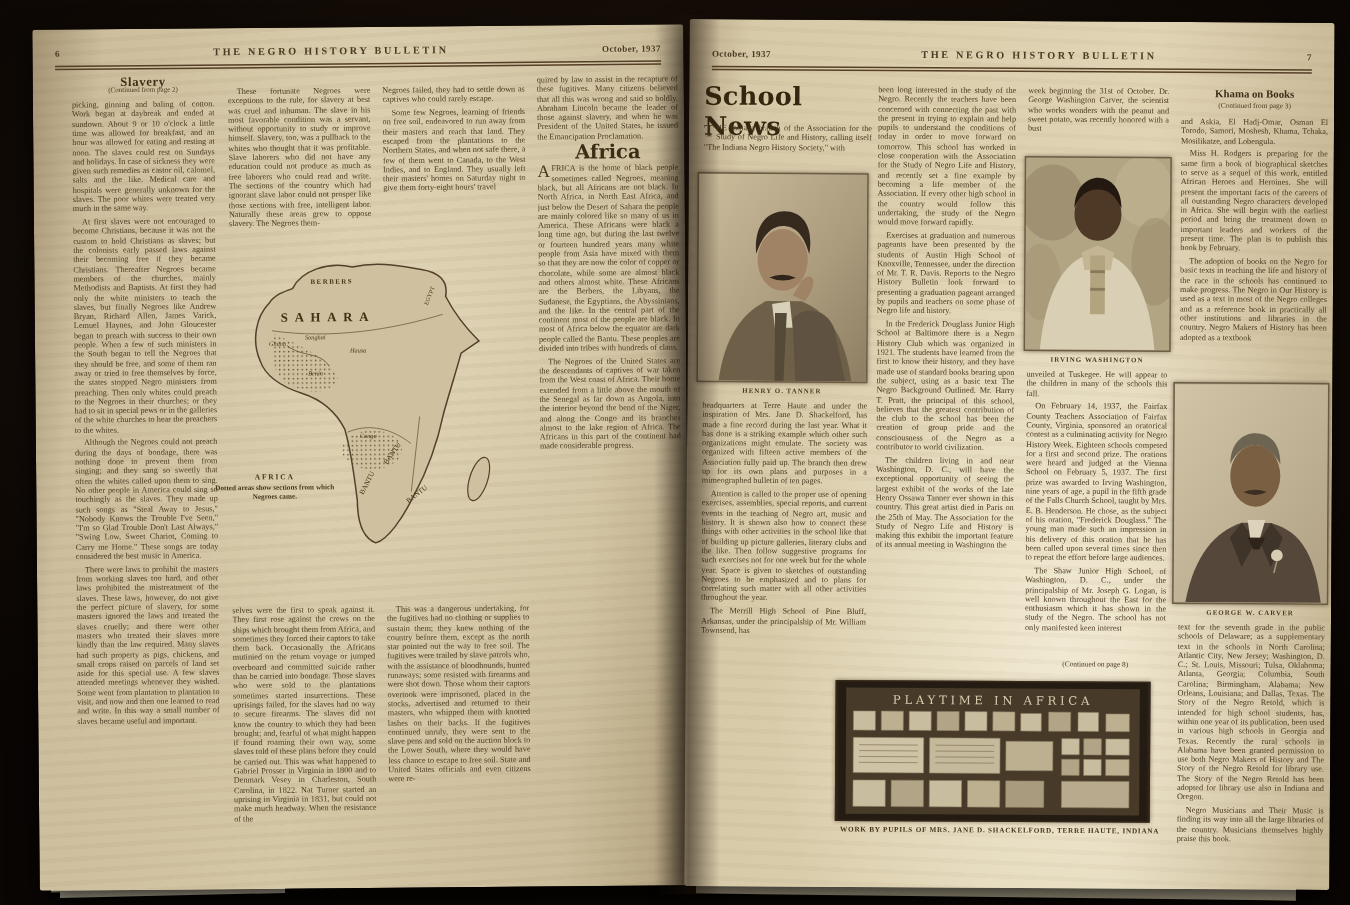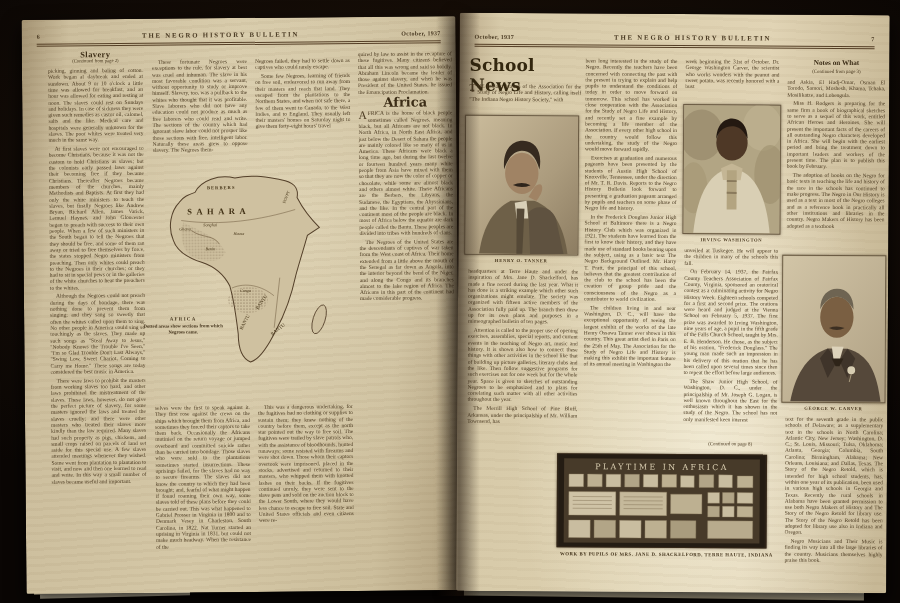--- a/index.html
+++ b/index.html
@@ -262,21 +262,21 @@
           <rect x="114" y="67" width="26" height="18" fill="#a99c7e"></rect>
           <rect x="152" y="67" width="46" height="18" fill="#b8ab8d"></rect>
         </g>
         <g stroke="#857659" stroke-width="0.5">
           <path d="M14,43 h40 M14,47 h40 M14,51 h40 M14,55 h40 M66,43 h40 M66,47 h40 M66,51 h40 M66,55 h40"></path>
         </g>
       </svg>
     </div>
     <div class="exh-cap">WORK BY PUPILS OF MRS. JANE D. SHACKELFORD, TERRE HAUTE, INDIANA</div>
 
-    <div class="nb-h" style="position:absolute; left:328px; top:44px; width:98px;">Notes on What</div>
+    <div class="nb-h" style="position:absolute; left:328px; top:44px; width:98px;">Khama on Books</div>
     <div class="cont-line" style="left:328px; top:54px; width:98px;">(Continued from page 3)</div>
     <div class="col bt" style="left:328px; top:64px; width:98px; height:172px;">
       <p class="ni">and Askia, El Hadj-Omar, Osman El Torodo, Samori, Moshesh, Khama, Tchaka, Mosilikatze, and Lobengula.</p>
       <p>Miss H. Rodgers is preparing for the same firm a book of biographical sketches to serve as a sequel of this work, entitled African Heroes and Heroines. She will present the important facts of the careers of all outstanding Negro characters developed in Africa. She will begin with the earliest period and bring the treatment down to important leaders and workers of the present time. The plan is to publish this book by February.</p>
       <p>The adoption of books on the Negro for basic texts in teaching the life and history of the race in the schools has continued to make progress. The Negro in Our History is used as a text in most of the Negro colleges and as a reference book in practically all other institutions and libraries in the country. Negro Makers of History has been adopted as a textbook</p>
     </div>
 
     <div class="photo" style="left:324px; top:240px; width:104px; height:148px;">
       <svg viewBox="0 0 104 148">
         <defs>

